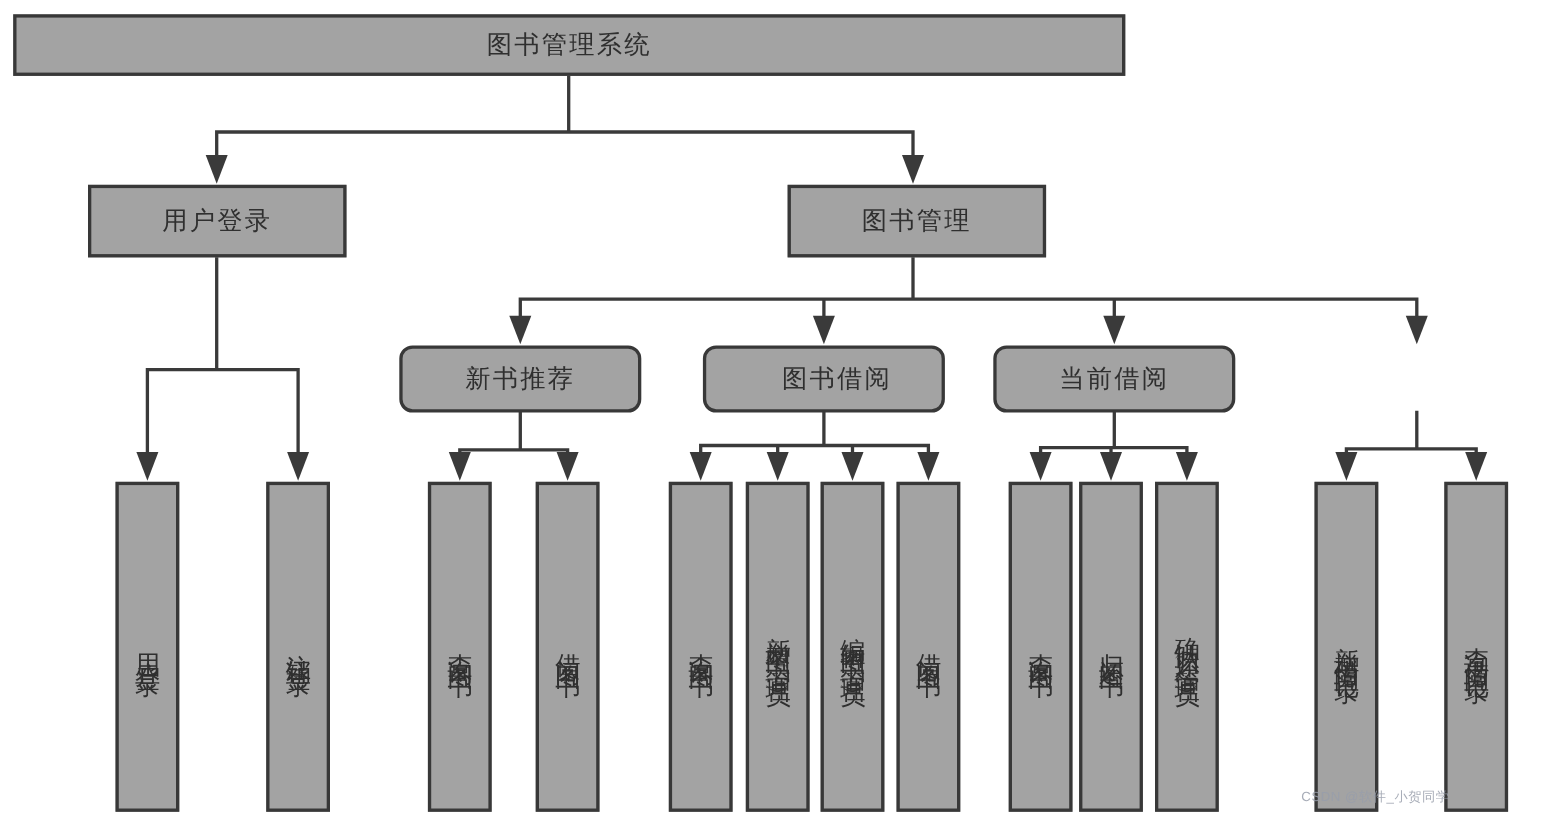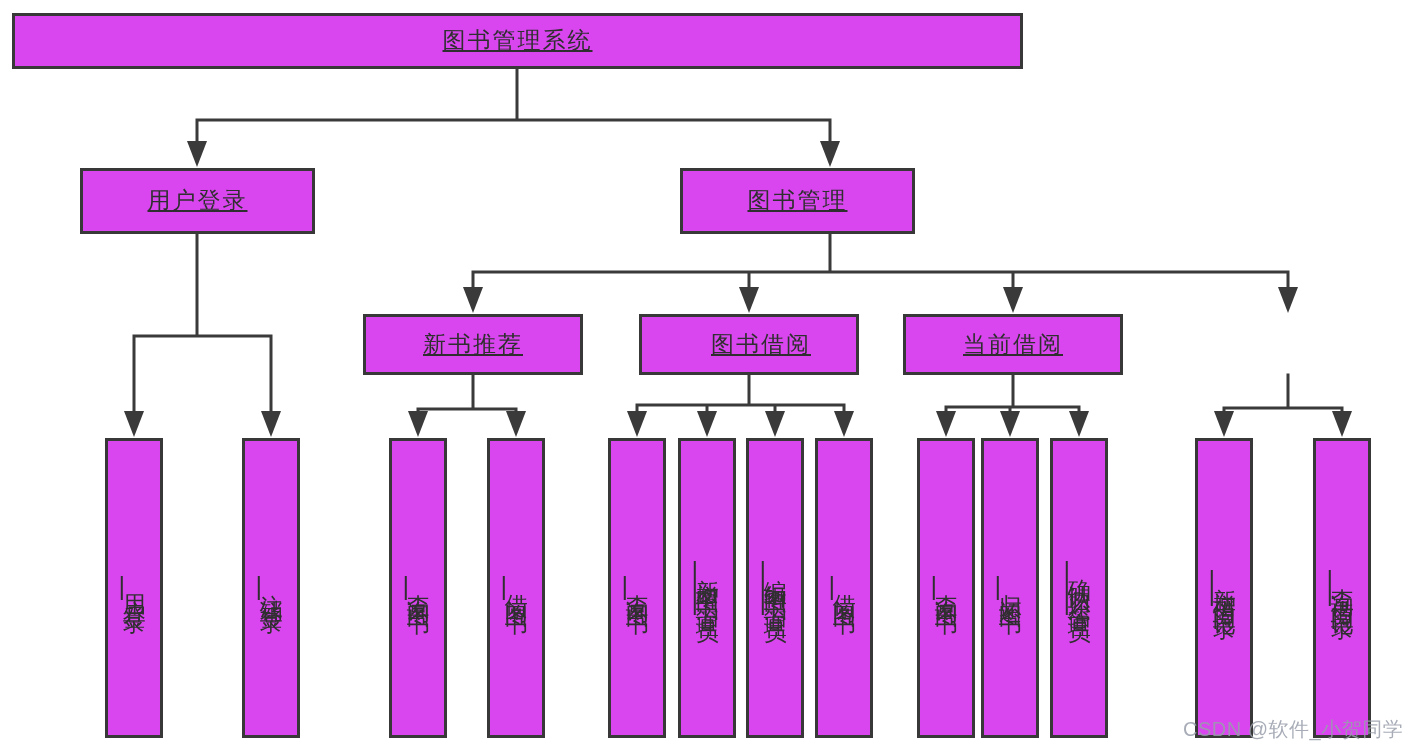--- a/index.html
+++ b/index.html
@@ -4,51 +4,51 @@
 <style>
   * { margin:0; padding:0; box-sizing:border-box; }
   html,body { background:#ffffff; }
   body {
     width:1405px; height:747px; position:relative; overflow:hidden;
     font-family:"Liberation Sans", sans-serif;
   }
   .stage { position:absolute; left:0; top:0; width:1405px; height:747px; }
   .connectors { position:absolute; left:0; top:0; width:1405px; height:747px; }
   .node {
-    position:absolute; background:#d946ef; border:3px solid #383838;
+    position:absolute; background:#a3a3a3; border:3px solid #383838;
     display:flex; align-items:center; justify-content:center;
     color:#2f2f2f; font-size:23px; letter-spacing:2px; text-align:center;
-    line-height:1.2; z-index:2;text-decoration:underline;
+    line-height:1.2; z-index:2;
   }
   .vnode {
     writing-mode:vertical-rl; text-orientation:mixed;
     letter-spacing:6px; font-size:23px; padding:6px 0;
   }
   
   .n-root  { left:12px;  top:13px;  width:1011px; height:56px; }
   
   .n-login { left:80px;  top:168px; width:235px; height:66px; }
-  .n-mgmt  { left:680px; top:168px; width:235px; height:66px; }
+  .n-mgmt  { left:716px; top:168px; width:235px; height:66px; }
   
-  .n-l3    { top:314px; width:220px; height:61px; }
+  .n-l3    { top:314px; width:220px; height:61px;border-radius:12px; }
   .n-rec   { left:363px; }
   .n-borrow{ left:639px;padding-left:24px; }
   .n-cur   { left:903px; }
   .n-hist  { left:1178px; }
   
   .n-l4    { top:438px; width:58px; height:300px; }
   .x-105 { left:105px; }  .x-242 { left:242px; }
   .x-389 { left:389px; }  .x-487 { left:487px; }
   .x-608 { left:608px; }  .x-678 { left:678px; }
   .x-746 { left:746px; }  .x-815 { left:815px; }
   .x-917 { left:917px; }  .x-981 { left:981px; }  .x-1050 { left:1050px; }
   .x-1195 { left:1195px; } .x-1313 { left:1313px; }
   .watermark {
     position:absolute; left:1183px; top:716px; z-index:6;
-    font-size:20px; color:rgba(152,158,170,0.85); letter-spacing:0.5px;
+    font-size:12px; color:rgba(152,158,170,0.85); letter-spacing:0.5px;
     white-space:nowrap;
   }
 </style>
 </head>
 <body>
 
 <div class="stage">
 
   <svg class="connectors" width="1405" height="747" viewBox="0 0 1405 747" fill="none" xmlns="http://www.w3.org/2000/svg">
     <g stroke="#3a3a3a" stroke-width="3" stroke-linecap="square">

